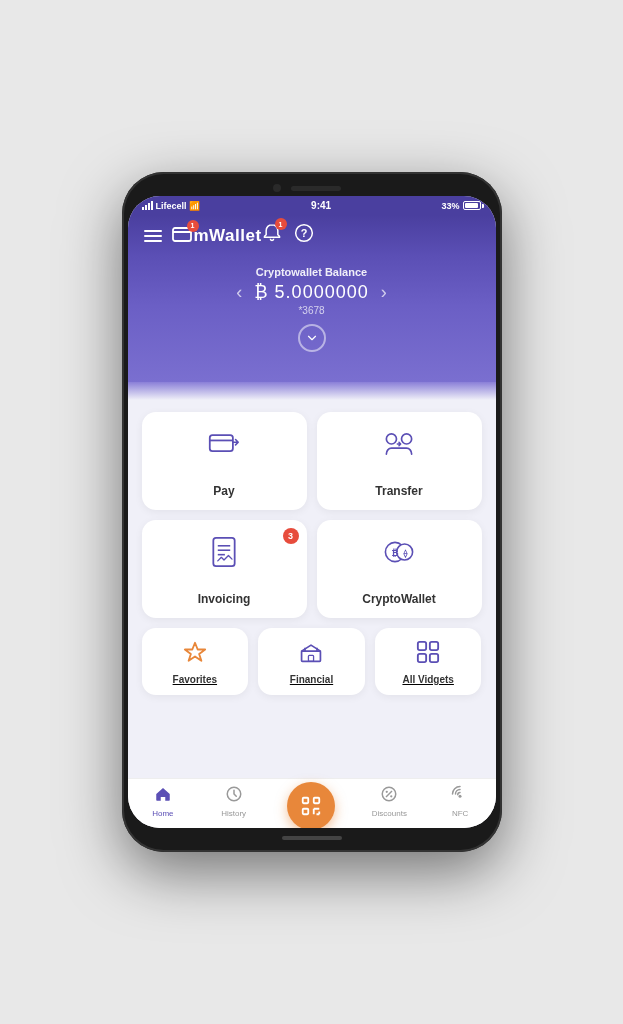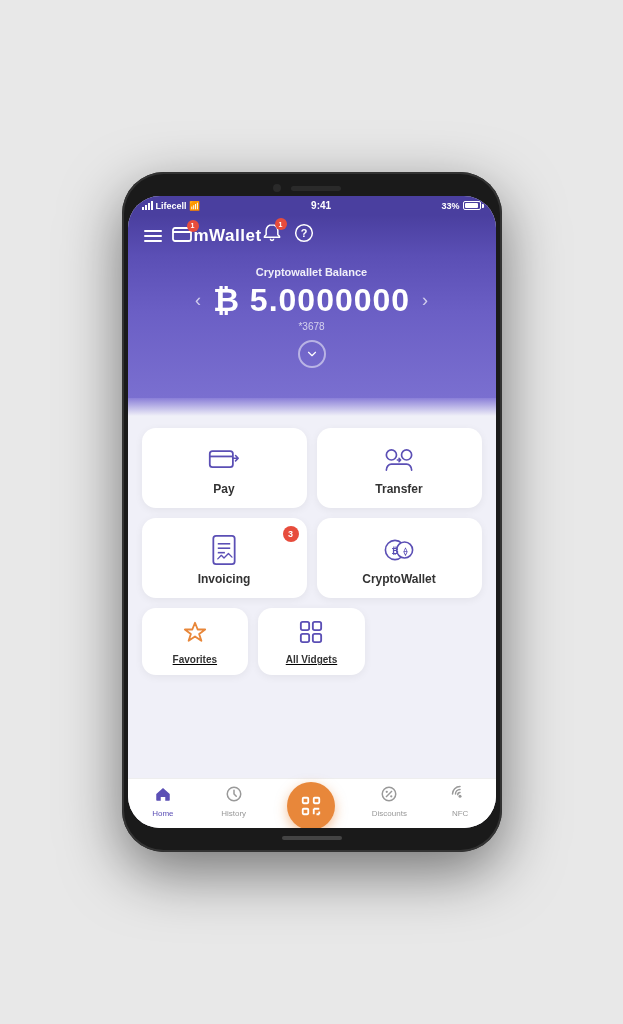--- a/index.html
+++ b/index.html
@@ -95,21 +95,21 @@
     
     .balance-section {
       background: linear-gradient(180deg, #5b4fb5 0%, #6b5fc5 40%, #7a6fd0 100%);
       padding: 10px 20px 30px;
       text-align: center;
       position: relative;
     }
     .balance-label { color: rgba(255,255,255,0.9); font-size: 11px; font-weight: 600; margin-bottom: 4px; }
     .balance-row { display: flex; align-items: center; justify-content: center; gap: 8px; }
     .balance-nav { color: rgba(255,255,255,0.7); font-size: 18px; cursor: pointer; padding: 0 4px; }
-    .balance-amount { color: white; font-size: 32px; font-weight: 700; letter-spacing: 1px; }
+    .balance-amount { color: white; font-size: 18px; font-weight: 400; letter-spacing: 1px; }
     .balance-account { color: rgba(255,255,255,0.7); font-size: 10px; margin-top: 2px; }
     .expand-btn {
       width: 28px; height: 28px;
       border: 2px solid rgba(255,255,255,0.5);
       border-radius: 50%;
       display: flex; align-items: center; justify-content: center;
       margin: 8px auto 0;
       color: rgba(255,255,255,0.8);
       cursor: pointer;
       font-size: 12px;
@@ -130,21 +130,21 @@
       gap: 10px;
       margin-bottom: 10px;
     }
     .card {
       background: white;
       border-radius: 14px;
       padding: 16px 12px 12px;
       display: flex;
       flex-direction: column;
       align-items: center;
-      gap: 2px;
+      gap: 20px;
       box-shadow: 0 2px 8px rgba(0,0,0,0.06);
       cursor: pointer;
       position: relative;
     }
     .card-label { font-size: 12px; font-weight: 600; color: #333; }
     .card-badge {
       position: absolute;
       top: 8px; right: 8px;
       background: #e74c3c;
       color: white;
@@ -374,20 +374,31 @@
 
         <div class="card-sm">
           <div class="svg-icon-sm">
             <svg width="26" height="24" viewBox="0 0 26 24" fill="none">
               <path d="M13 2 L15.9 9.3 L24 9.3 L17.5 14.2 L19.9 21.5 L13 16.8 L6.1 21.5 L8.5 14.2 L2 9.3 L10.1 9.3 Z" stroke="#e8873a" stroke-width="2" fill="none" stroke-linejoin="round"></path>
             </svg>
           </div>
           <div class="card-sm-label">Favorites</div>
         </div>
 
+        <div class="card-sm">
+          <div class="svg-icon-sm">
+            <svg width="28" height="26" viewBox="0 0 28 26" fill="none">
+              <rect x="3" y="12" width="22" height="12" rx="1" stroke="#5b4fb5" stroke-width="2"></rect>
+              <path d="M7 12 V8 M21 12 V8" stroke="#5b4fb5" stroke-width="1.8"></path>
+              <path d="M3 12 L14 5 L25 12" stroke="#5b4fb5" stroke-width="2" stroke-linecap="round" stroke-linejoin="round"></path>
+              <rect x="11" y="17" width="6" height="7" rx="1" stroke="#5b4fb5" stroke-width="1.5"></rect>
+            </svg>
+          </div>
+          <div class="card-sm-label">Financial</div>
+        </div>
 
         <div class="card-sm">
           <div class="svg-icon-sm">
             <svg width="26" height="26" viewBox="0 0 26 26" fill="none">
               <rect x="2" y="2" width="9" height="9" rx="2" stroke="#5b4fb5" stroke-width="2"></rect>
               <rect x="15" y="2" width="9" height="9" rx="2" stroke="#5b4fb5" stroke-width="2"></rect>
               <rect x="2" y="15" width="9" height="9" rx="2" stroke="#5b4fb5" stroke-width="2"></rect>
               <rect x="15" y="15" width="9" height="9" rx="2" stroke="#5b4fb5" stroke-width="2"></rect>
             </svg>
           </div>

